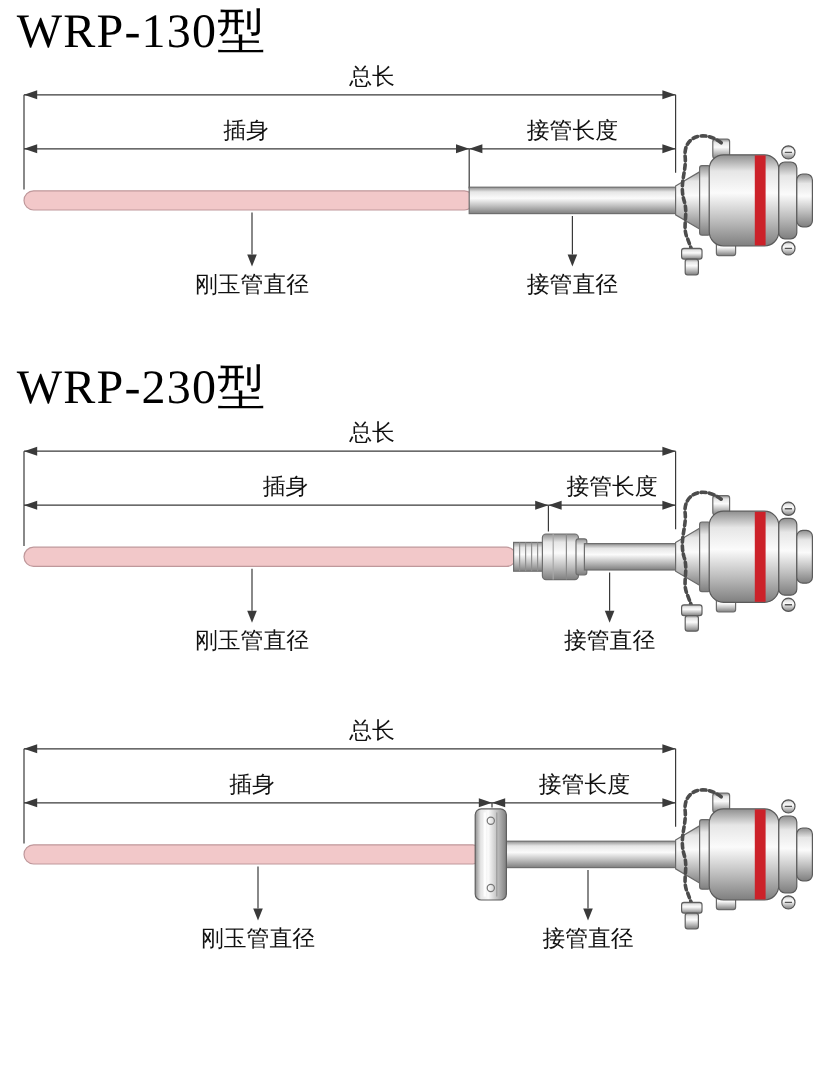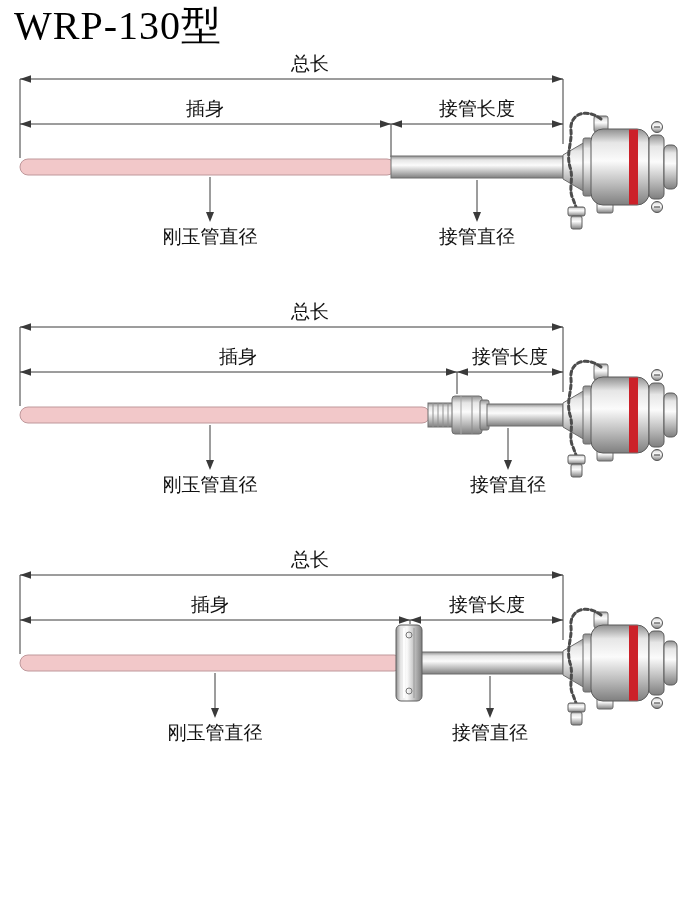--- a/index.html
+++ b/index.html
@@ -86,20 +86,21 @@
     </g>
     <g>
       <line class="dim" x1="477" y1="131" x2="477" y2="163"></line>
       <polygon class="arr" points="477,173 473,163 481,163"></polygon>
       <text class="lbl" x="477" y="194">接管直径</text>
     </g>
   </svg>
 </section>
 
 <section class="section">
+  <h2 class="title">WRP-230型</h2>
   <svg class="diagram" width="688" height="248" viewBox="0 0 688 248">
     <g>
       <line class="dim" x1="20" y1="30" x2="563" y2="30"></line>
       <polygon class="arr" points="20,30 31,26.2 31,33.8"></polygon>
       <polygon class="arr" points="563,30 552,26.2 552,33.8"></polygon>
       <line class="dim" x1="20" y1="30" x2="20" y2="109"></line>
       <line class="dim" x1="563" y1="30" x2="563" y2="95"></line>
       <text class="lbl" x="310" y="21">总长</text>
     </g>
     <g>

